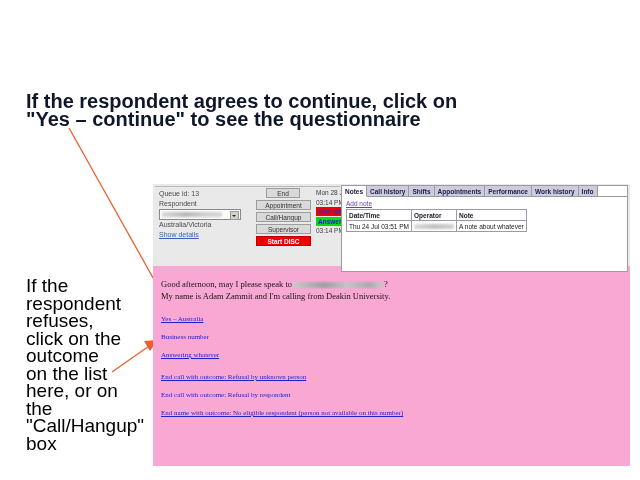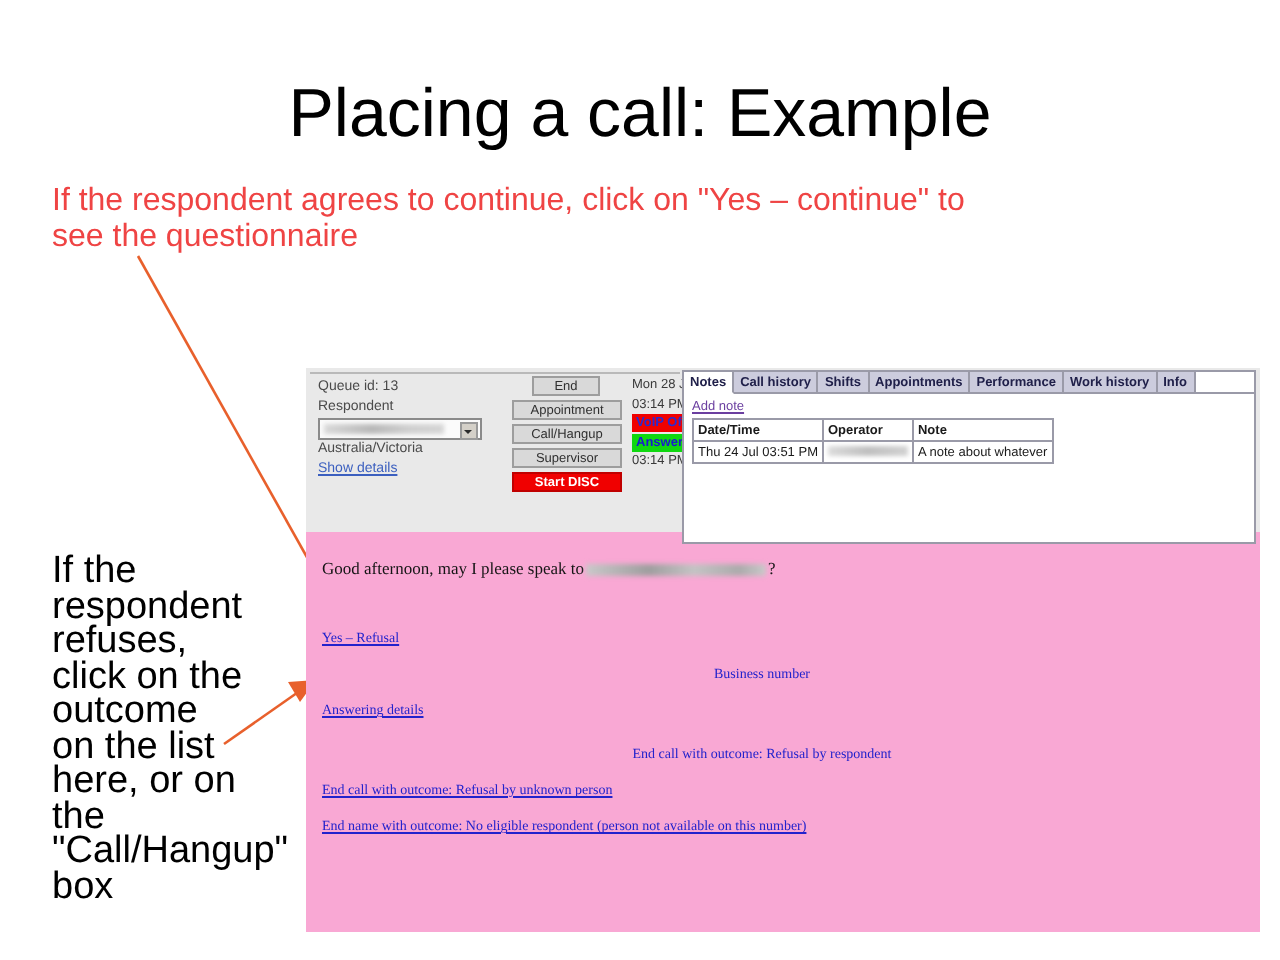--- a/index.html
+++ b/index.html
@@ -13,21 +13,21 @@
   
   .slide-title{
     position:absolute;left:0;top:38px;width:640px;
     text-align:center;font-size:34px;font-weight:400;color:#000;
     letter-spacing:0px;
   }
 
   
   .note-top{
     position:absolute;left:26px;top:92px;width:460px;
-    font-size:16px;line-height:18px;color:#ef4444;
+    font-size:20px;line-height:18px;color:#0f172a;font-weight:bold;
   }
 
   
   .note-left{
     position:absolute;left:26px;top:277px;width:96px;
     font-size:19px;line-height:17.5px;color:#000;
   }
 
   
   .arrow-svg{position:absolute;left:0;top:0;width:640px;height:480px;pointer-events:none;}
@@ -100,29 +100,28 @@
   .script{position:absolute;left:8px;top:95px;width:460px;font-size:8.5px;line-height:11.5px;color:#151515;font-family:"Liberation Serif", serif;}
   .script .redact-inline{display:inline-block;width:90px;height:6px;background:linear-gradient(90deg,#c9c9c9,#9e9e9e 35%,#c4c4c4 60%,#ababab 85%,#c9c9c9);filter:blur(1.2px);vertical-align:middle;margin:0 1px;}
 
   
   .links{position:absolute;left:8px;top:131px;width:440px;}
   .olink{
     display:block;font-size:7px;line-height:9px;color:#2222cc;margin-bottom:9px;
     font-family:"Liberation Serif", serif;white-space:nowrap;
   }
   .olink.u{text-decoration:underline;}
-  .olink.nu{text-decoration:none;text-align:center;}
+  .olink.nu{text-decoration:none;}
   .gap-lg{margin-bottom:13px;}
 </style>
 </head>
 <body>
 
 <div class="slide">
 
-  <div class="slide-title">Placing a call: Example</div>
 
   <div class="note-top">If the respondent agrees to continue, click on "Yes – continue" to see the questionnaire</div>
 
   <div class="note-left">If the respondent refuses, click on the outcome on the list here, or on the "Call/Hangup" box</div>
 
   <svg class="arrow-svg" viewBox="0 0 640 480">
     <line x1="69" y1="128" x2="161" y2="292" stroke="#e8602c" stroke-width="1.3"></line>
     <polygon points="166,300 156,289 161,300" fill="#e8602c"></polygon>
     <line x1="112" y1="372" x2="152" y2="344" stroke="#e8602c" stroke-width="1.3"></line>
     <polygon points="158,340 144,341 150,351" fill="#e8602c"></polygon>
@@ -184,25 +183,26 @@
             <td><span class="op-redact"></span></td>
             <td>A note about whatever</td>
           </tr>
         </tbody>
           </table>
       </div>
     </div>
 
     <div class="script">
       <span>Good afternoon, may I please speak to</span><span class="redact-inline"></span><span>?</span><br>
+      <span>My name is Adam Zammit and I'm calling from Deakin University.</span>
     </div>
 
     <div class="links">
-      <a class="olink u" href="#">Yes – Refusal</a>
+      <a class="olink u" href="#">Yes – Australia</a>
       <a class="olink nu" href="#">Business number</a>
-      <a class="olink u gap-lg" href="#">Answering details</a>
+      <a class="olink u gap-lg" href="#">Answering whatever</a>
+      <a class="olink u" href="#">End call with outcome: Refusal by unknown person</a>
       <a class="olink nu" href="#">End call with outcome: Refusal by respondent</a>
-      <a class="olink u" href="#">End call with outcome: Refusal by unknown person</a>
       <a class="olink u" href="#">End name with outcome: No eligible respondent (person not available on this number)</a>
     </div>
 
   </div>
 </div>
 
 </body></html>

